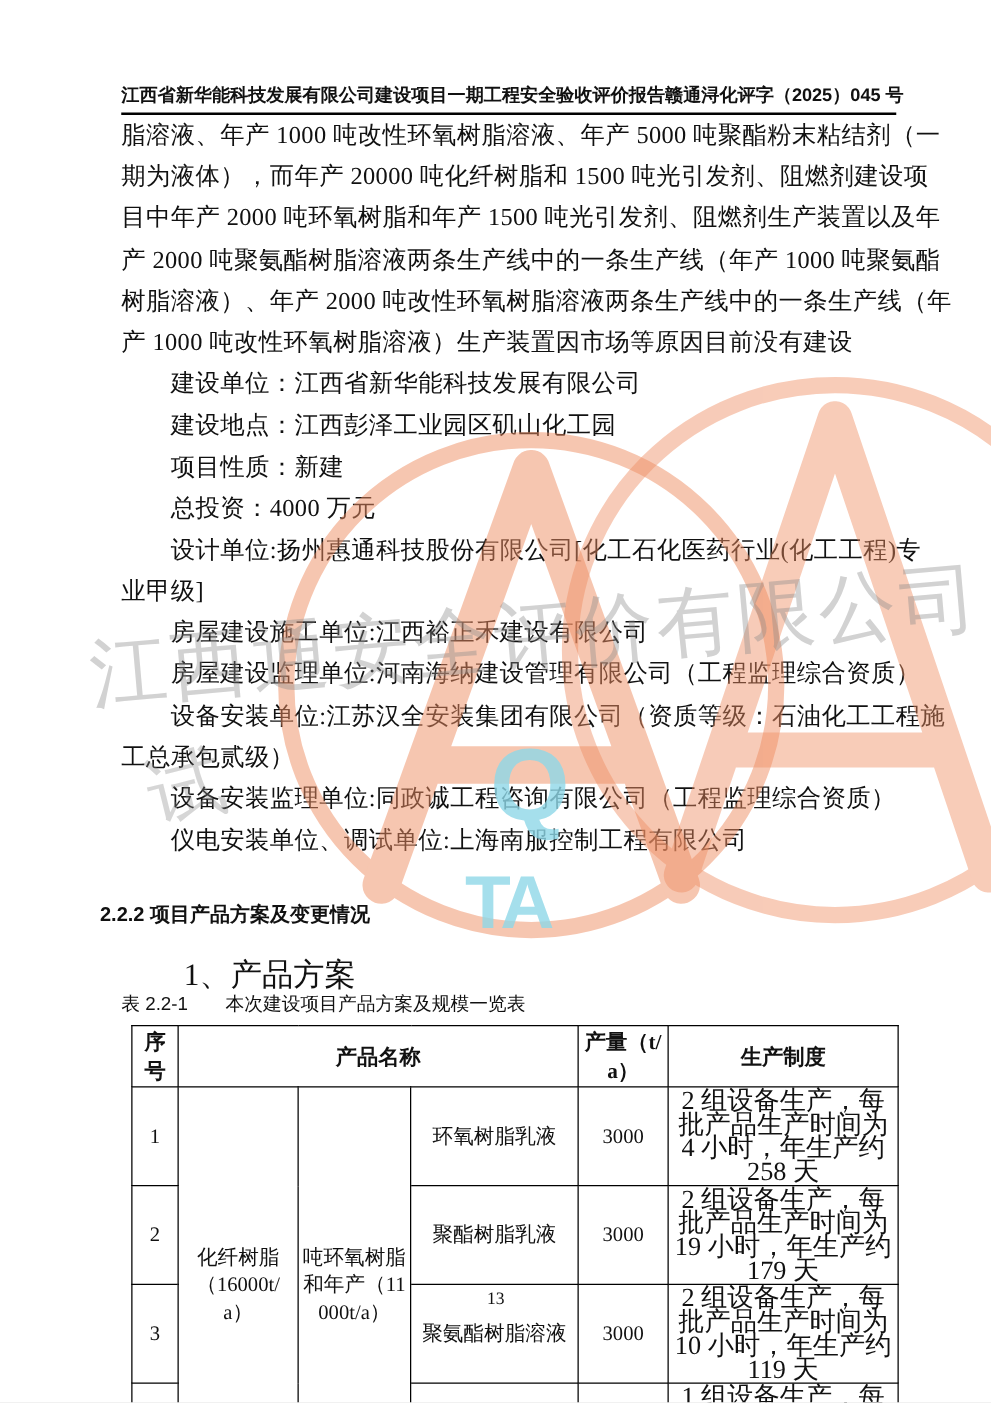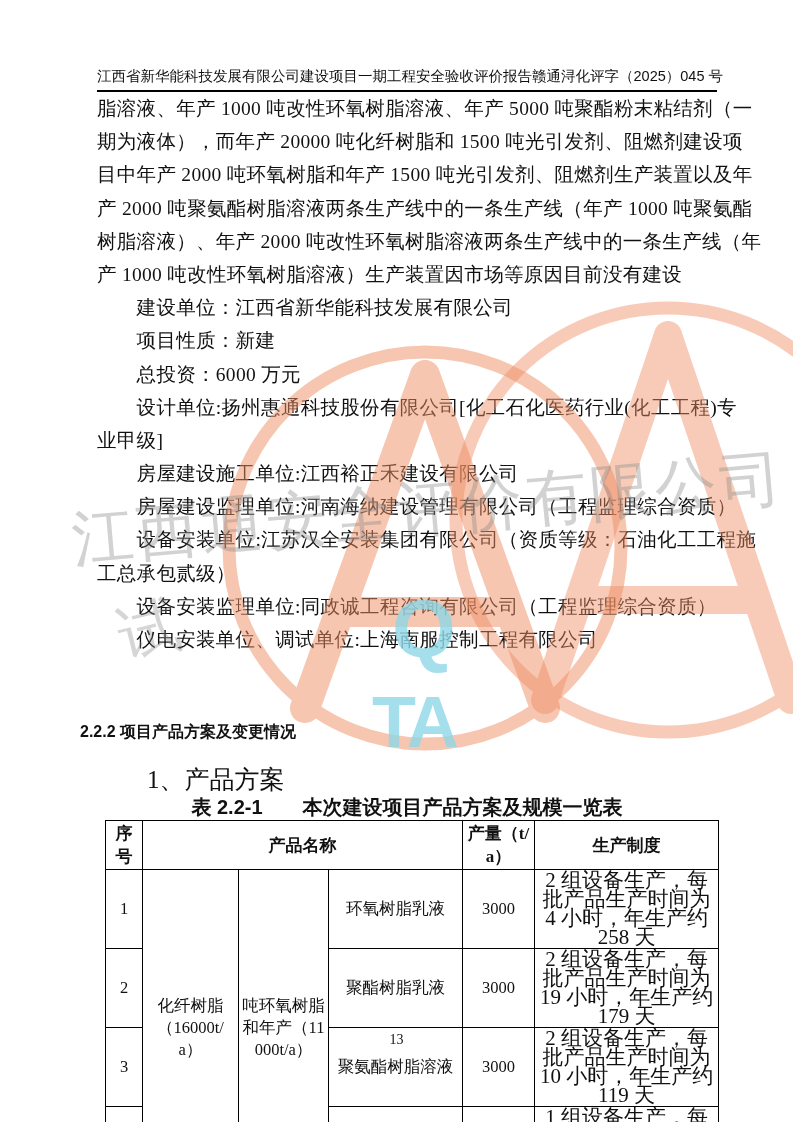--- a/index.html
+++ b/index.html
@@ -11,41 +11,41 @@
     overflow:hidden;
     font-family:"Liberation Serif","DejaVu Serif",serif;
     color:#111;
   }
   
   .hdr{
     position:absolute;left:97px;top:58px;width:620px;height:28px;
     display:flex;justify-content:space-between;align-items:flex-end;
     border-bottom:2px solid #000;padding-bottom:4px;
     font-family:"Liberation Sans","DejaVu Sans",sans-serif;
-    font-weight:normal;font-size:14.5px;white-space:nowrap;
+    font-weight:bold;font-size:14.5px;white-space:nowrap;
   }
   
   .content{position:absolute;left:97px;top:92px;width:640px;}
   .line{
     white-space:pre;
     font-size:19.5px;line-height:33.2px;height:33.2px;
     letter-spacing:0.3px;
   }
   .heading{
     position:absolute;left:80px;top:722px;width:640px;
     font-family:"Liberation Sans","DejaVu Sans",sans-serif;
     font-weight:bold;font-size:16px;white-space:pre;
   }
   .subheading{
     position:absolute;left:97px;top:763px;width:640px;
     font-size:25px;white-space:pre;
   }
   .tcaption{
     position:absolute;left:97px;top:794px;width:620px;
-    text-align:center;font-weight:bold;font-size:20px;white-space:pre;
+    font-weight:normal;font-size:15px;white-space:pre;
     font-family:"Liberation Sans","DejaVu Sans",sans-serif;
   }
   
   table.products{
     position:absolute;left:105px;top:820px;
     border-collapse:collapse;table-layout:fixed;width:613px;
     font-size:16.5px;
   }
   table.products td,table.products th{
     border:1.5px solid #000;
@@ -75,21 +75,21 @@
     transform:rotate(-14deg);
     font-family:"Liberation Serif","DejaVu Serif",serif;
   }
   .wm-q{
     position:absolute;left:392px;top:588px;
     font-size:82px;line-height:82px;color:#8fd8e8;opacity:0.8;
     font-family:"Liberation Sans","DejaVu Sans",sans-serif;font-weight:bold;
   }
   .wm-ta{
     position:absolute;left:372px;top:676px;
-    font-size:72px;line-height:92px;color:#8fd8e8;opacity:0.8;
+    font-size:60px;line-height:92px;color:#8fd8e8;opacity:0.8;
     font-family:"Liberation Sans","DejaVu Sans",sans-serif;font-weight:bold;
     letter-spacing:-4px;
   }
 </style>
 </head>
 <body>
 
 <div class="page">
 
   <div class="hdr">
@@ -98,22 +98,23 @@
   </div>
 
   <div class="content">
     <div class="line">脂溶液、年产 1000 吨改性环氧树脂溶液、年产 5000 吨聚酯粉末粘结剂（一</div>
     <div class="line">期为液体），而年产 20000 吨化纤树脂和 1500 吨光引发剂、阻燃剂建设项</div>
     <div class="line">目中年产 2000 吨环氧树脂和年产 1500 吨光引发剂、阻燃剂生产装置以及年</div>
     <div class="line">产 2000 吨聚氨酯树脂溶液两条生产线中的一条生产线（年产 1000 吨聚氨酯</div>
     <div class="line">树脂溶液）、年产 2000 吨改性环氧树脂溶液两条生产线中的一条生产线（年</div>
     <div class="line">产 1000 吨改性环氧树脂溶液）生产装置因市场等原因目前没有建设</div>
     <div class="line">　　建设单位：江西省新华能科技发展有限公司</div>
+    <div class="line">　　建设地点：江西彭泽工业园区矶山化工园</div>
     <div class="line">　　项目性质：新建</div>
-    <div class="line">　　总投资：6000 万元</div>
+    <div class="line">　　总投资：4000 万元</div>
     <div class="line">　　设计单位:扬州惠通科技股份有限公司[化工石化医药行业(化工工程)专</div>
     <div class="line">业甲级]</div>
     <div class="line">　　房屋建设施工单位:江西裕正禾建设有限公司</div>
     <div class="line">　　房屋建设监理单位:河南海纳建设管理有限公司（工程监理综合资质）</div>
     <div class="line">　　设备安装单位:江苏汉全安装集团有限公司（资质等级：石油化工工程施</div>
     <div class="line">工总承包贰级）</div>
     <div class="line">　　设备安装监理单位:同政诚工程咨询有限公司（工程监理综合资质）</div>
     <div class="line">　　仪电安装单位、调试单位:上海南服控制工程有限公司</div>
   </div>
 

